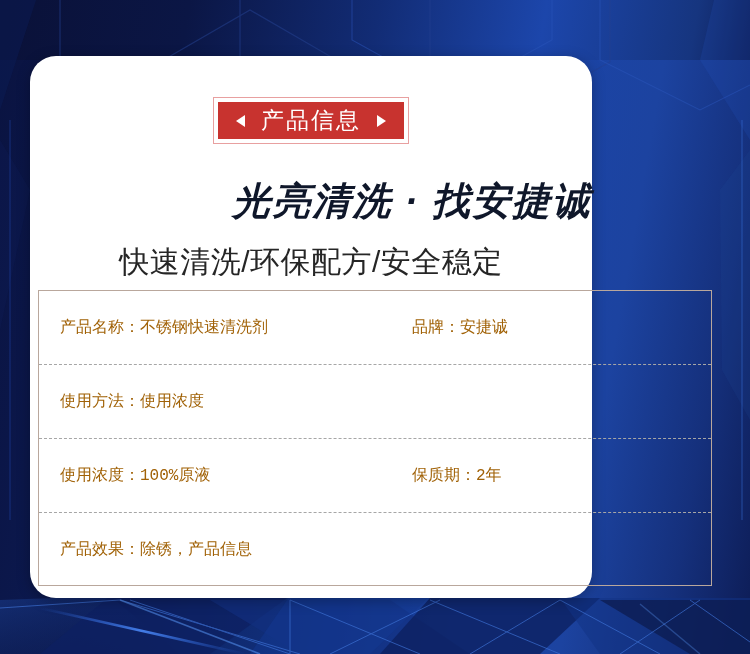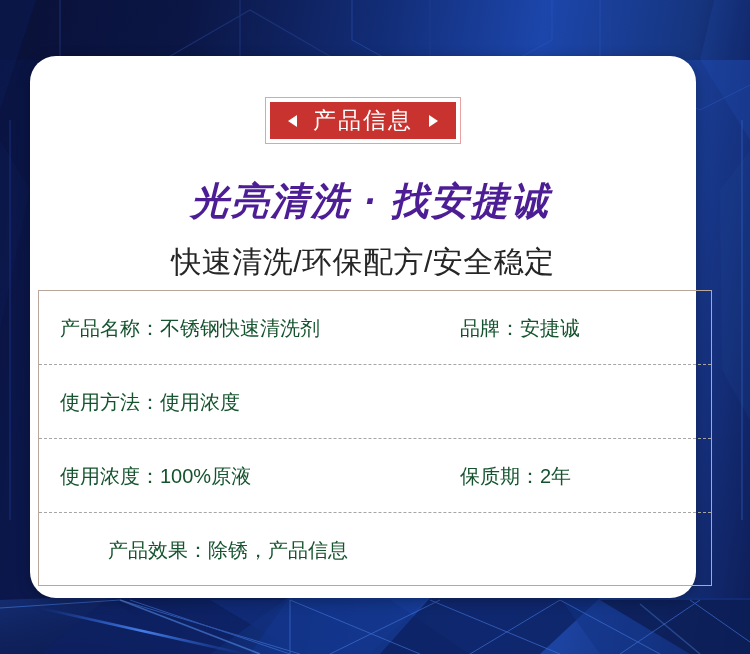--- a/index.html
+++ b/index.html
@@ -63,21 +63,21 @@
     position: absolute;
     inset: 0;
     pointer-events: none;
   }
 
   
   .card {
     position: absolute;
     left: 30px;
     top: 56px;
-    width: 666px;
+    width: 562px;
     height: 542px;
     background: #ffffff;
     border-radius: 26px;
     box-shadow: 0 3px 14px rgba(0,0,0,0.28);
   }
 
   
   .badge-wrap {
     position: absolute;
     left: 0; right: 0;
@@ -121,25 +121,25 @@
     line-height: 1;
     white-space: nowrap;
     font-weight: 400;
   }
 
   
   .headline {
     position: absolute;
     left: 15px; right: 0;
     top: 124px;
-    text-align: center;
+    text-align: right;
     font-size: 38px;
     font-weight: 900;
     font-style: italic;
-    color: #4c1d95;
+    color: #0f172a;
     letter-spacing: 2px;
     line-height: 1.15;
     white-space: nowrap;
   }
   .subheadline {
     position: absolute;
     left: 0; right: 0;
     top: 186px;
     text-align: center;
     font-size: 30px;
@@ -163,32 +163,32 @@
     align-items: center;
     height: 74px;
     box-sizing: border-box;
     padding: 0 0 0 21px;
     border-bottom: 1px dashed #a6a6a6;
   }
   .spec-row:last-child {
     border-bottom: none;
   }
   .spec-cell {
-    font-size: 20px;
-    color: #14532d;
+    font-size: 16px;
+    color: #a16207;
     white-space: nowrap;
     line-height: 1;
+    font-family: Liberation Mono, monospace;
   }
   .spec-cell.left {
     width: 352px;
     flex: 0 0 352px;
   }
   .spec-cell.right {
     flex: 1 1 auto;
-    margin-left: 48px;
   }
 </style>
 </head>
 <body>
 
 <div class="canvas">
 
   <div class="bg-base"></div>
   <div class="bg-top-dark"></div>
 

